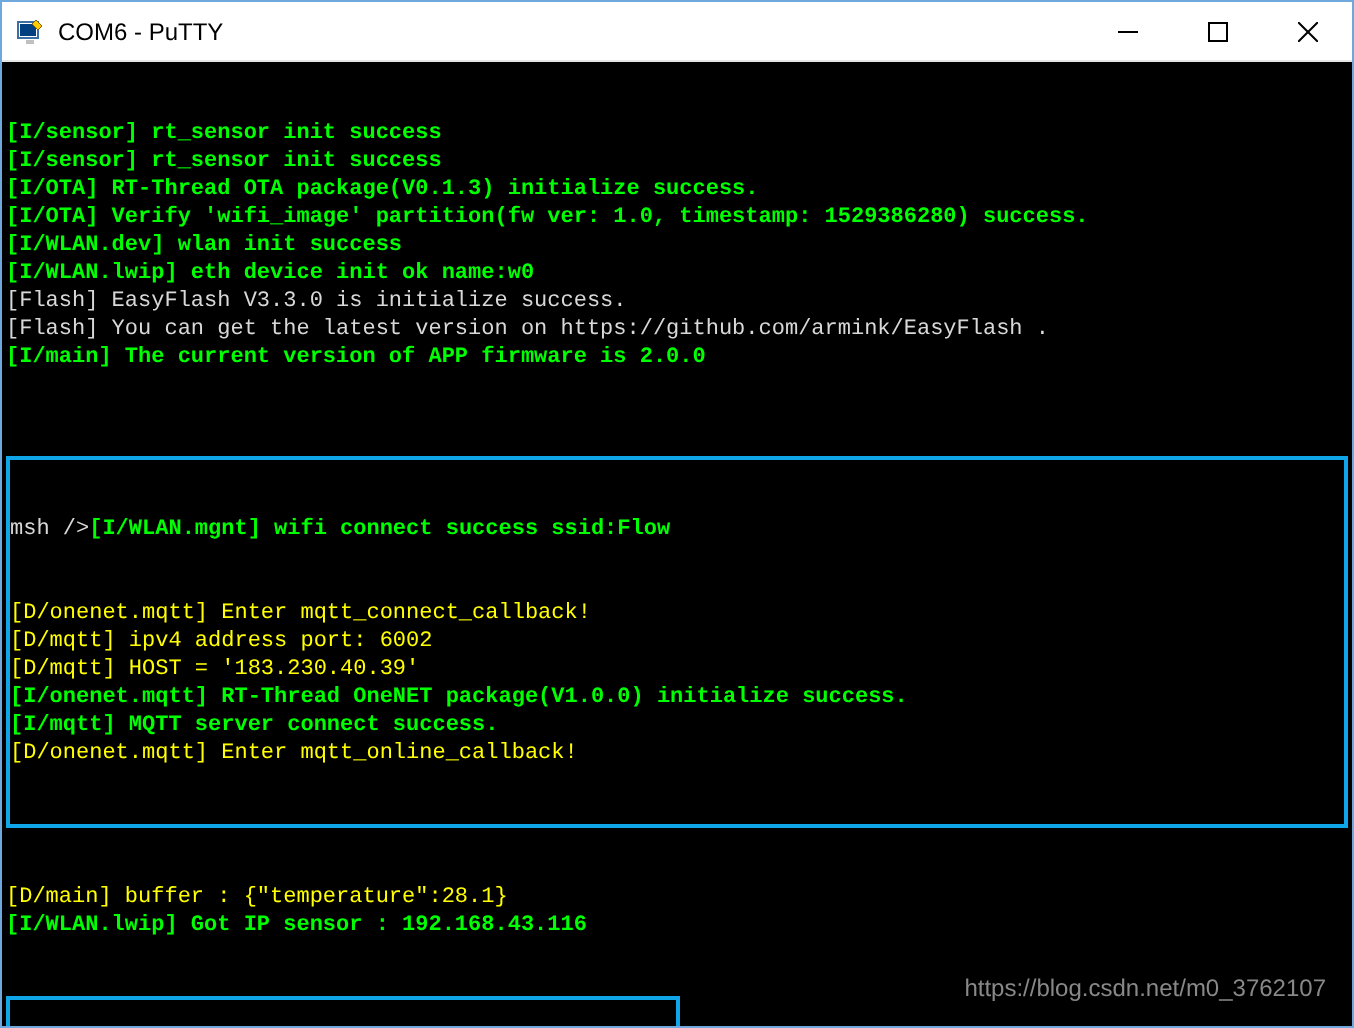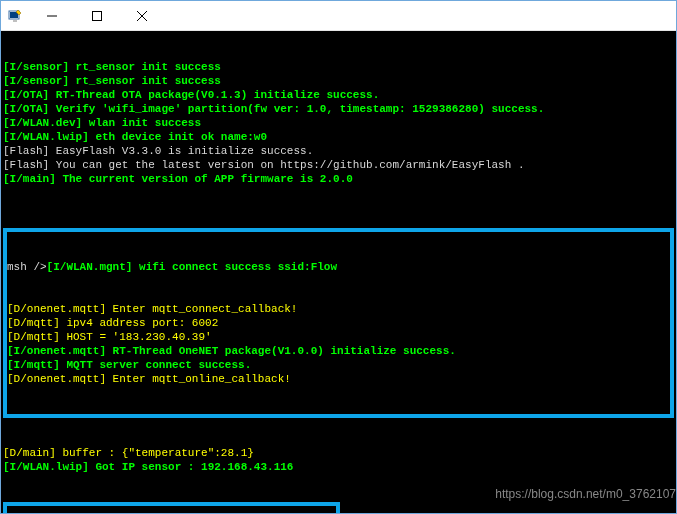--- a/index.html
+++ b/index.html
@@ -8,38 +8,39 @@
 .titlebar { height: 30px; background: #fff; display: flex; align-items: center; border-bottom: 1px solid #e5e5e5; }
 .titlebar-icon { width: 16px; height: 16px; margin: 0 6px; }
 .titlebar-title { flex: 1; font-size: 12px; color: #000; }
 .titlebar-buttons { display: flex; height: 100%; }
 .tb-btn { width: 45px; height: 100%; display: flex; align-items: center; justify-content: center; }
 .terminal { flex: 1; background: #000; font-family: "Consolas", "Courier New", monospace; font-size: 11px; line-height: 14px; padding: 1px 2px; position: relative; overflow: hidden; white-space: pre; }
 .line { white-space: pre; }
 .green { color: #00ff00; font-weight: bold; }
 .white { color: #d8d8d8; }
 .yellow { color: #ffff00; }
-.box { border: 4px solid #0ea5e9; position: relative; }
+.box { border: 2px solid #0ea5e9; position: relative; }
 .box1 { margin-top: 0; }
 .box2 { margin-top: 0; width: 337px; }
-.watermark { position: absolute; right: 0; bottom: 12px; color: #888; font-family: "Segoe UI", Arial, sans-serif; font-size: 12px; pointer-events: none; }
+.watermark { position: absolute; right: 13px; bottom: 12px; color: #888; font-family: "Segoe UI", Arial, sans-serif; font-size: 12px; pointer-events: none; }
 </style>
 </head>
 <body>
 
 <div class="window">
   <div class="titlebar">
     <span class="titlebar-icon">
       <svg width="16" height="16" viewBox="0 0 16 16">
         <rect x="2" y="3" width="10" height="8" fill="#fff" stroke="#3a6ea5" stroke-width="1"></rect>
         <rect x="3" y="4" width="8" height="6" fill="#004080"></rect>
         <rect x="6" y="12" width="4" height="2" fill="#c0c0c0"></rect>
         <path d="M11 2 L14 5 L12 7 L9 4 Z" fill="#ffcc00" stroke="#806000" stroke-width="0.5"></path>
       </svg>
     </span>
+    <span class="titlebar-title">COM6 - PuTTY</span>
     <div class="titlebar-buttons">
       <div class="tb-btn">
         <svg width="10" height="10" viewBox="0 0 10 10">
             <line x1="0" y1="5" x2="10" y2="5" stroke="#000" stroke-width="1"></line>
           </svg>
       </div>
       <div class="tb-btn">
         <svg width="10" height="10" viewBox="0 0 10 10">
             <rect x="0.5" y="0.5" width="9" height="9" fill="none" stroke="#000" stroke-width="1"></rect>
           </svg>

